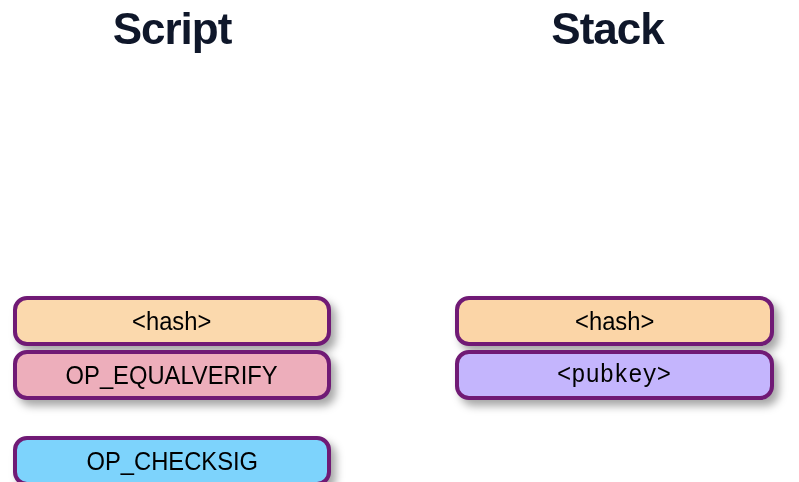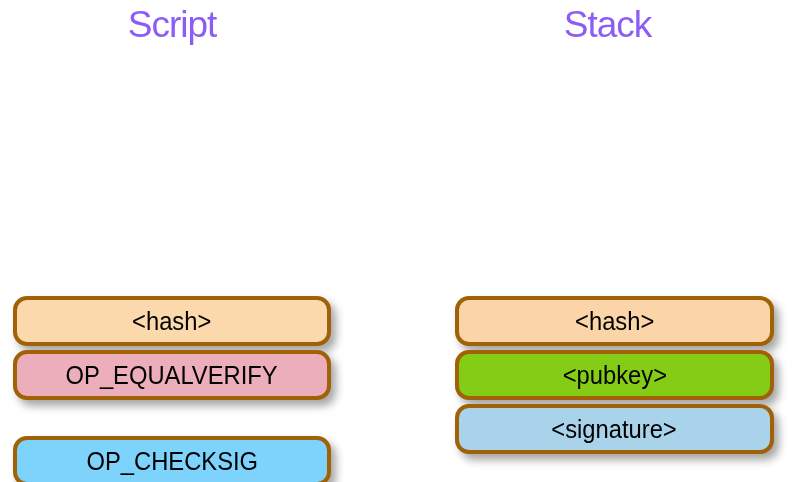--- a/index.html
+++ b/index.html
@@ -11,40 +11,40 @@
     height: 482px;
     position: relative;
     background: #ffffff;
     font-family: "Liberation Sans", sans-serif;
     overflow: hidden;
   }
   .col-title {
     position: absolute;
     top: 4px;
     text-align: center;
-    font-size: 37px;
-    font-weight: normal;
+    font-size: 44px;
+    font-weight: bold;
     letter-spacing: -1px;
-    color: #8b5cf6;
+    color: #0f172a;
   }
   .col-title.script { left: 13px; width: 318px; }
   .col-title.stack  { left: 448px; width: 319px; }
 
   .box-column {
     position: absolute;
     top: 296px;
   }
   .box-column.script { left: 13px; width: 318px; }
   .box-column.stack  { left: 455px; width: 319px; }
 
   .stack-box {
     box-sizing: border-box;
     height: 50px;
     margin-bottom: 4px;
-    border: 4px solid #a16207;
+    border: 4px solid #701a75;
     border-radius: 14px;
     box-shadow: 5px 6px 9px rgba(0, 0, 0, 0.35);
     display: flex;
     align-items: center;
     justify-content: center;
   }
   .stack-box .box-label {
     font-size: 25px;
     color: #000000;
     transform: scaleX(0.95);
@@ -66,19 +66,16 @@
   </div>
   <div class="stack-box" style="background-color: #7dd3fc; margin-top: 36px;">
     <span class="box-label">OP_CHECKSIG</span>
   </div>
 </div>
 
 <div class="box-column stack">
   <div class="stack-box" style="background-color: rgb(251, 213, 167);">
     <span class="box-label">&lt;hash&gt;</span>
   </div>
-  <div class="stack-box" style="background-color: #84cc16;">
+  <div class="stack-box" style="background-color: #c4b5fd; font-family: Liberation Mono, monospace;">
     <span class="box-label">&lt;pubkey&gt;</span>
-  </div>
-  <div class="stack-box" style="background-color: rgb(169, 211, 234);">
-    <span class="box-label">&lt;signature&gt;</span>
   </div>
 </div>
 
 </body></html>

